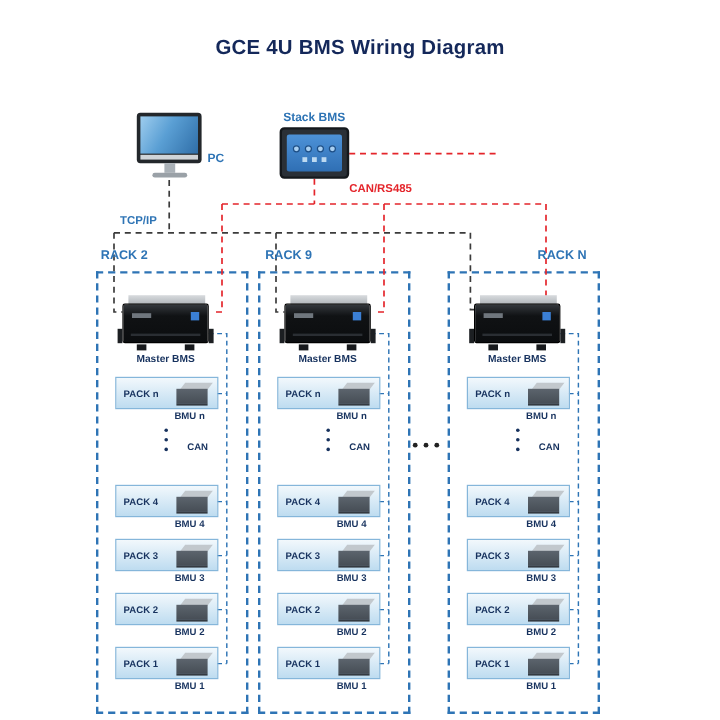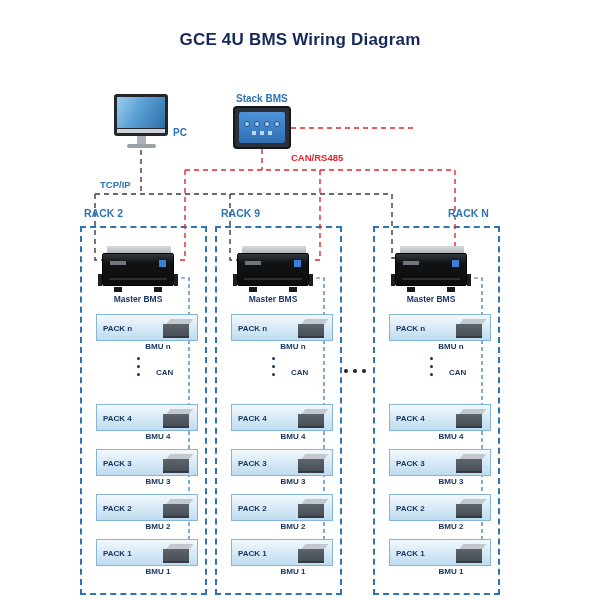--- a/index.html
+++ b/index.html
@@ -63,21 +63,21 @@
   .m-btn{position:absolute;right:7px;top:6px;width:7px;height:7px;background:#3b7fd4;}
   .m-line{position:absolute;left:6px;right:6px;bottom:5px;height:2px;background:#2a2e33;}
   .m-ear{position:absolute;bottom:6px;width:4px;height:12px;background:#1c1f22;}
   .m-ear.l{left:-4px}.m-ear.r{right:-4px}
   .m-foot{position:absolute;bottom:0;width:8px;height:5px;background:#17191c;}
   .m-foot.l{left:12px}.m-foot.r{right:12px}
   .master-label{position:absolute;width:72px;text-align:center;top:294px;font-size:8.5px;
                 font-weight:bold;color:#17325e;z-index:3;}
 
   
-  .pack{position:absolute;width:102px;height:27px;box-sizing:border-box;z-index:3;
+  .pack{position:absolute;width:86px;height:27px;box-sizing:border-box;z-index:3;
         background:linear-gradient(180deg,#f2f8fc,#bedcf0);border:1px solid #85b6da;}
   .pack-label{position:absolute;left:6px;top:9px;font-size:8px;font-weight:bold;color:#17325e;}
   .module{position:absolute;right:4px;top:4px;width:30px;height:19px;}
   .mt{position:absolute;left:5px;top:0;width:23px;height:6px;background:#c2c8cd;transform:skewX(-38deg);}
   .mf{position:absolute;left:0;top:5px;width:26px;height:12px;
       background:linear-gradient(#5c646d,#474e56);border-bottom:2px solid #343a41;}
   .bmu-label{position:absolute;width:52px;text-align:center;font-size:8px;font-weight:bold;
              color:#17325e;z-index:3;}
 
   

